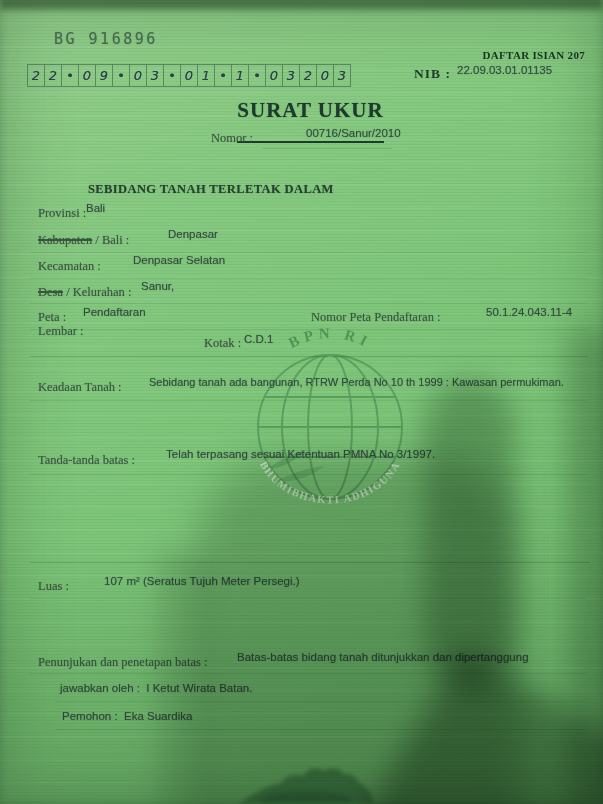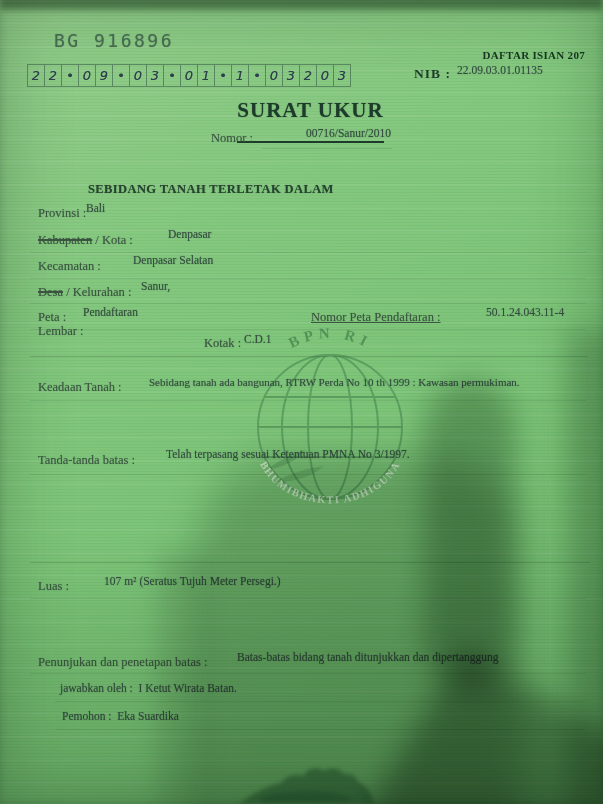--- a/index.html
+++ b/index.html
@@ -9,43 +9,43 @@
     background:
       repeating-linear-gradient(180deg, rgba(20,75,30,0.055) 0 1px, rgba(0,0,0,0) 1px 3px),
       repeating-linear-gradient(180deg, rgba(255,255,255,0.05) 0 2px, rgba(0,0,0,0) 2px 23px),
       linear-gradient(155deg,#93cd8b 0%, #84c87f 30%, #7cc478 55%, #74bd71 80%, #6fb86d 100%);
     box-shadow: inset 0 0 70px rgba(25,60,30,0.30), inset 0 0 10px rgba(25,60,30,0.22);
   }
   .abs{position:absolute;white-space:nowrap;}
   
   .lbl{font-family:"Liberation Serif",serif;font-size:12.5px;color:#3a5440;
        text-shadow:0 0 1px rgba(58,84,64,0.45);}
-  .val{font-family:Liberation Serif, serif;font-size:11.5px;color:#334d3f;
+  .val{font-family:Liberation Sans, sans-serif;font-size:11.5px;color:#334d3f;
        text-shadow:0 0 1px rgba(51,77,63,0.55);}
   .struck{text-decoration:line-through;text-decoration-thickness:1.5px;}
-  .serial{left:54px;top:30px;font-family:"DejaVu Sans Mono",monospace;font-size:18px;
+  .serial{left:54px;top:30px;font-family:"DejaVu Sans Mono",monospace;font-size:15px;
           letter-spacing:2.5px;color:#466a4f;text-shadow:0 0 1px rgba(70,106,79,0.6);}
   .form-ref{right:18px;top:49px;font-size:11px;font-weight:bold;color:#16351f;letter-spacing:0.3px;}
   .nib-lbl{left:414px;top:66px;font-size:13.5px;font-weight:bold;color:#1d3b28;letter-spacing:1px;}
   .nib-val{left:457px;top:64px;}
   .title-wrap{left:0;top:98px;width:100%;text-align:center;}
   .title{display:inline-block;margin-left:18px;font-size:21px;font-weight:bold;color:#1d3b2a;
          letter-spacing:1px;border-bottom:2.5px solid #1d3b2a;padding-bottom:18px;
          text-shadow:0 0 1px rgba(29,59,42,0.5);}
   .nomor-lbl{left:211px;top:131px;font-size:12.5px;}
   .nomor-val{left:264px;top:127px;padding-left:42px;}
   .heading{left:88px;top:182px;font-size:12.5px;font-weight:bold;color:#25432e;letter-spacing:0.4px;
            text-shadow:0 0 1px rgba(37,67,46,0.5);}
   
   .l-prov{left:38px;top:206px;} .v-prov{left:86px;top:202px;}
   .l-kab {left:38px;top:233px;} .v-kab {left:168px;top:228px;}
   .l-kec {left:38px;top:259px;} .v-kec {left:133px;top:254px;}
   .l-desa{left:38px;top:285px;} .v-desa{left:141px;top:280px;}
   .l-peta{left:38px;top:310px;} .v-peta{left:83px;top:306px;}
-  .l-npeta{left:311px;top:310px;text-decoration:underline;} .v-npeta{left:486px;top:306px;}
+  .l-npeta{left:311px;top:310px;} .v-npeta{left:486px;top:306px;}
   .l-lembar{left:38px;top:324px;} .l-kotak{left:204px;top:336px;} .v-kotak{left:244px;top:333px;}
   .l-kead{left:38px;top:380px;} .v-kead{left:149px;top:376px;font-size:11px;}
   .l-tanda{left:38px;top:453px;} .v-tanda{left:166px;top:448px;}
   .l-luas{left:38px;top:579px;} .v-luas{left:104px;top:575px;}
   .l-pen{left:38px;top:655px;} .v-pen{left:237px;top:651px;}
   .v-jawab{left:60px;top:682px;} .v-pem{left:62px;top:710px;}
   
   .codegrid{position:absolute;left:27px;top:64px;display:flex;z-index:10;}
   .code-cell{width:16px;height:21px;border:1px solid rgba(40,70,62,0.5);border-left:none;
      display:flex;align-items:center;justify-content:center;
@@ -108,21 +108,21 @@
     <span class="title">SURAT UKUR</span>
   </div>
   <div class="abs nomor-lbl lbl txt">Nomor :</div>
   <div class="abs nomor-val val txt">00716/Sanur/2010</div>
 
   <div class="abs heading txt">SEBIDANG TANAH TERLETAK DALAM</div>
 
   <div class="abs l-prov lbl txt">Provinsi :</div>
   <div class="abs v-prov val txt">Bali</div>
 
-  <div class="abs l-kab lbl txt"><span class="struck">Kabupaten</span><span> / Kota  :</span></div>
+  <div class="abs l-kab lbl txt"><span class="struck">Kabupaten</span><span> / Bali  :</span></div>
   <div class="abs v-kab val txt">Denpasar</div>
 
   <div class="abs l-kec lbl txt">Kecamatan  :</div>
   <div class="abs v-kec val txt">Denpasar Selatan</div>
 
   <div class="abs l-desa lbl txt"><span class="struck">Desa</span><span> / Kelurahan  :</span></div>
   <div class="abs v-desa val txt">Sanur,</div>
 
   <div class="abs l-peta lbl txt">Peta :</div>
   <div class="abs v-peta val txt">Pendaftaran</div>

